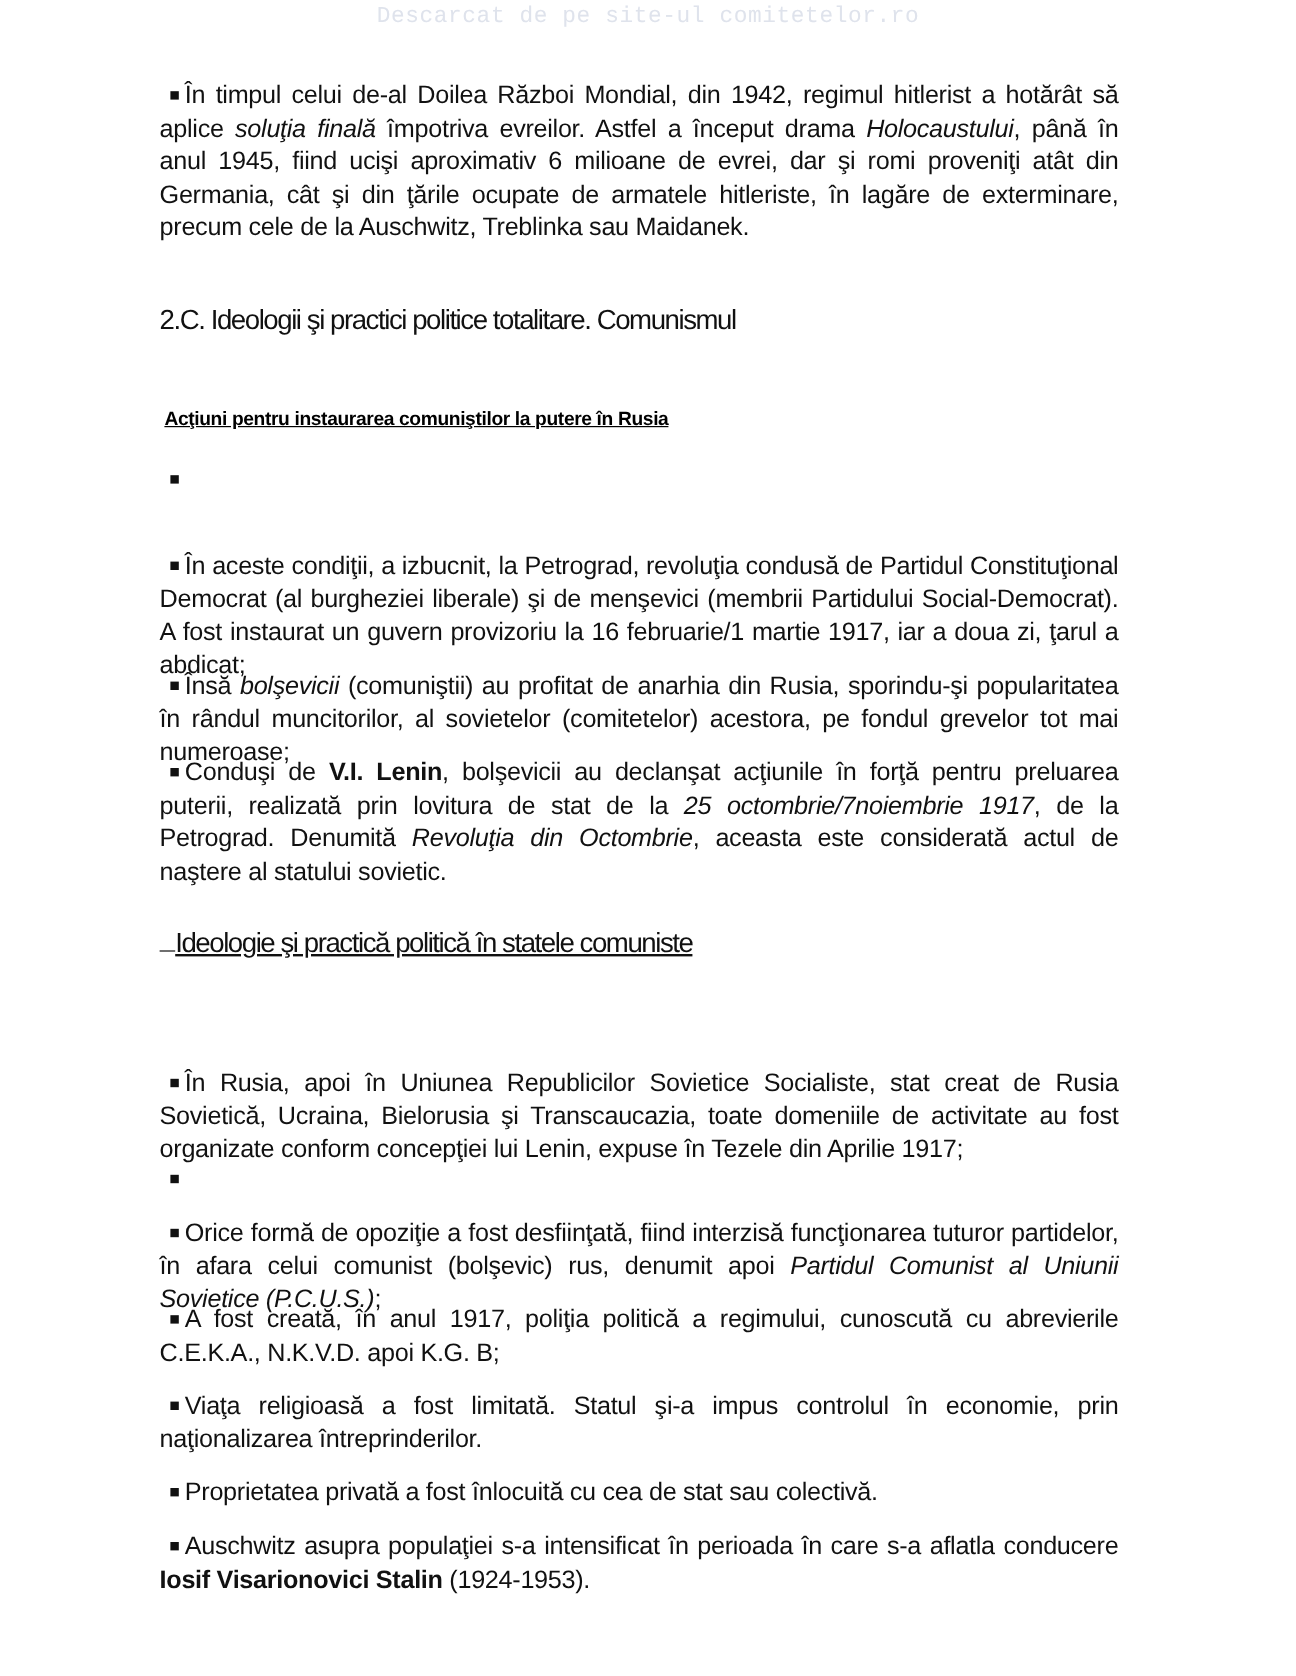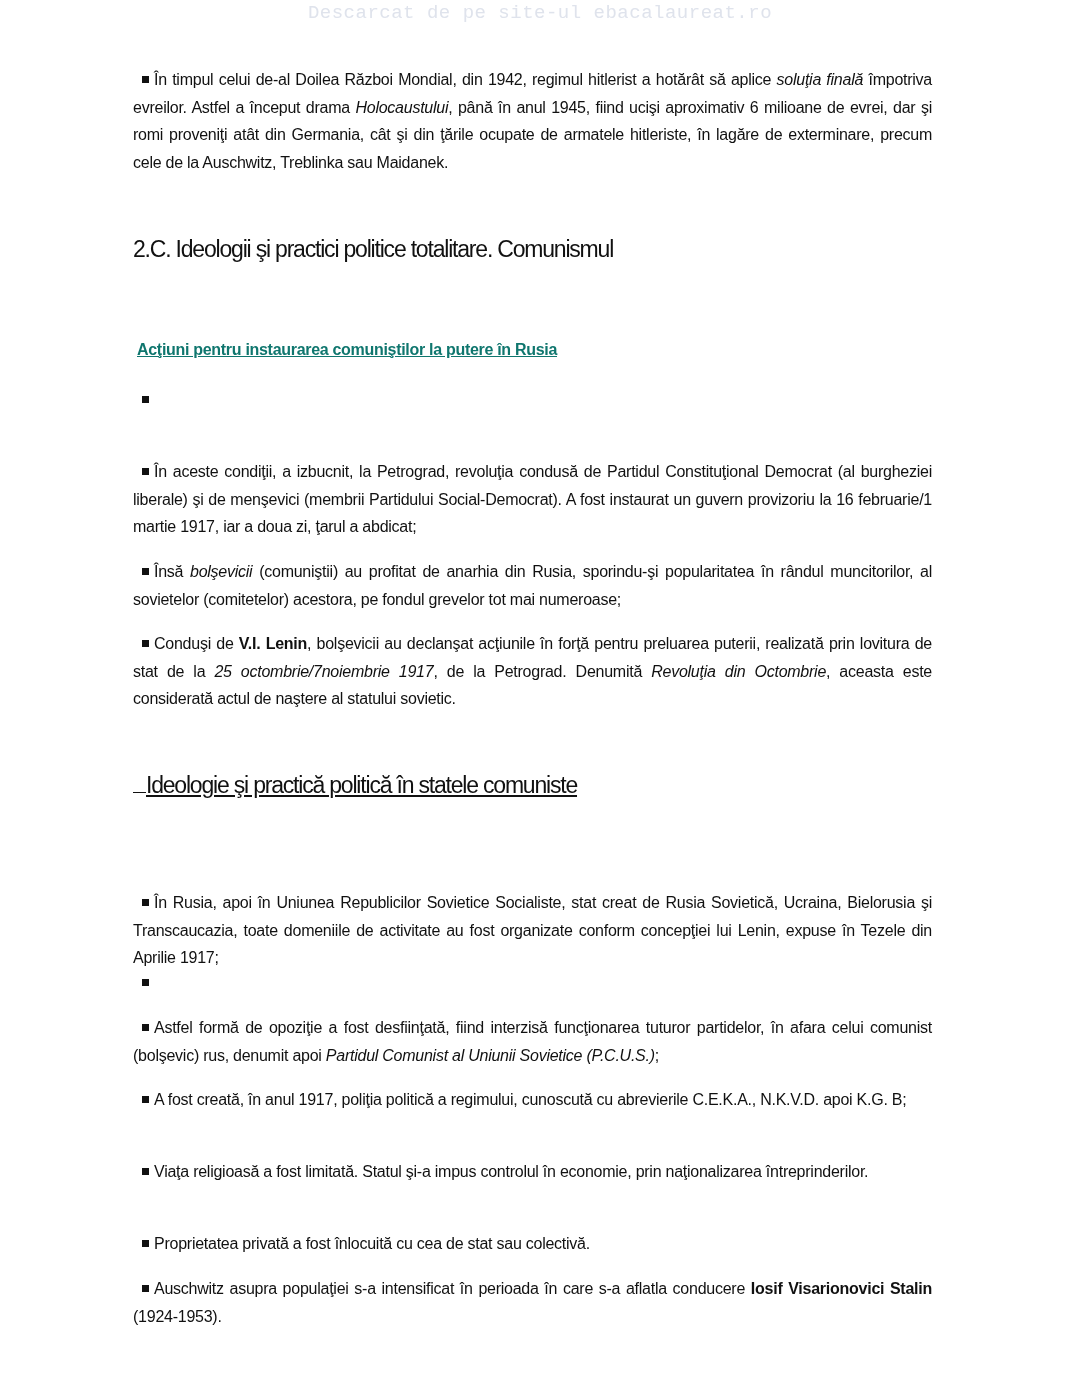--- a/index.html
+++ b/index.html
@@ -5,65 +5,65 @@
     html, body { margin: 0; padding: 0; background: #ffffff; }
     body { width: 1080px; height: 1397px; position: relative; overflow: hidden; color: #111; }
     .watermark {
       position: absolute; top: 2px; left: 0; width: 1080px; text-align: center;
       font-family: "Liberation Mono", "DejaVu Sans Mono", monospace;
       font-size: 19px; color: #dfe3ec; letter-spacing: 0.5px;
     }
     .para {
       position: absolute; left: 133px; width: 799px;
       font-family: "Liberation Sans", "DejaVu Sans", sans-serif;
-      font-size: 16px; line-height: 27.5px; text-align: justify;
+      font-size: 21px; line-height: 27.5px; text-align: justify;
       letter-spacing: -0.25px; color: #111;
     }
     .para .bullet { display: inline-block; width: 7px; height: 7px; background: #111; margin: 0 5px 2px 9px; vertical-align: middle; }
     .h2 {
       position: absolute; left: 133px;
       font-family: "Liberation Sans", "DejaVu Sans", sans-serif;
       font-size: 23px; letter-spacing: -1.2px; color: #111; font-weight: normal;
     }
     .h3u {
       position: absolute; left: 137px;
       font-family: "Liberation Sans", "DejaVu Sans", sans-serif;
-      font-size: 16px; font-weight: bold; text-decoration: underline; letter-spacing: -0.3px; color: #0f766e;
+      font-size: 16px; font-weight: bold; text-decoration: underline; letter-spacing: -0.3px; color: #000000;
     }
     .h2u { text-decoration: underline; }
     .lead-space { display: inline-block; width: 13px; border-bottom: 1.5px solid #111; height: 20px; vertical-align: baseline; margin-right: 0; }
     i { font-style: italic; }
     b { font-weight: bold; }
   </style>
 </head>
 <body>
 
-<div class="watermark">Descarcat de pe site-ul ebacalaureat.ro</div>
+<div class="watermark">Descarcat de pe site-ul comitetelor.ro</div>
 
 <p class="para" style="top:66px;margin:0;"><span class="bullet"></span><span>În timpul celui de-al Doilea Război Mondial, din 1942, regimul hitlerist a hotărât să aplice </span><i>soluţia finală</i><span> împotriva evreilor. Astfel a început drama </span><i>Holocaustului</i><span>, până în anul 1945, fiind ucişi aproximativ 6 milioane de evrei, dar şi romi proveniţi atât din Germania, cât şi din ţările ocupate de armatele hitleriste, în lagăre de exterminare, precum cele de la Auschwitz, Treblinka sau Maidanek.</span></p>
 
-<h2 class="h2" style="top:236px;margin:0;">2.C. Ideologii şi practici politice totalitare. Comunismul</h2>
+<h2 class="h2" style="top:253px;margin:0;">2.C. Ideologii şi practici politice totalitare. Comunismul</h2>
 
 <h3 class="h3u" style="top:341px;margin:0;">Acţiuni pentru instaurarea comuniştilor la putere în Rusia</h3>
 
 <p class="para" style="top:386px;margin:0;"><span class="bullet"></span></p>
 
 <p class="para" style="top:458px;margin:0;"><span class="bullet"></span><span>În aceste condiţii, a izbucnit, la Petrograd, revoluţia condusă de Partidul Constituţional Democrat (al burgheziei liberale) şi de menşevici (membrii Partidului Social-Democrat). A fost instaurat un guvern provizoriu la 16 februarie/1 martie 1917, iar a doua zi, ţarul a abdicat;</span></p>
 
 <p class="para" style="top:558px;margin:0;"><span class="bullet"></span><span>Însă </span><i>bolşevicii</i><span> (comuniştii) au profitat de anarhia din Rusia, sporindu-şi popularitatea în rândul muncitorilor, al sovietelor (comitetelor) acestora, pe fondul grevelor tot mai numeroase;</span></p>
 
 <p class="para" style="top:630px;margin:0;"><span class="bullet"></span><span>Conduşi de </span><b>V.I. Lenin</b><span>, bolşevicii au declanşat acţiunile în forţă pentru preluarea puterii, realizată prin lovitura de stat de la </span><i>25 octombrie/7noiembrie 1917</i><span>, de la Petrograd. Denumită </span><i>Revoluţia din Octombrie</i><span>, aceasta este considerată actul de naştere al statului sovietic.</span></p>
 
 <h2 class="h2 h2u" style="top:772px;margin:0;"><span class="lead-space"></span><span>Ideologie şi practică politică în statele comuniste</span></h2>
 
 <p class="para" style="top:889px;margin:0;"><span class="bullet"></span><span>În Rusia, apoi în Uniunea Republicilor Sovietice Socialiste, stat creat de Rusia Sovietică, Ucraina, Bielorusia şi Transcaucazia, toate domeniile de activitate au fost organizate conform concepţiei lui Lenin, expuse în Tezele din Aprilie 1917;</span></p>
 
 <p class="para" style="top:969px;margin:0;"><span class="bullet"></span></p>
 
-<p class="para" style="top:1014px;margin:0;"><span class="bullet"></span><span>Astfel formă de opoziţie a fost desfiinţată, fiind interzisă funcţionarea tuturor partidelor, în afara celui comunist (bolşevic) rus, denumit apoi </span><i>Partidul Comunist al Uniunii Sovietice (P.C.U.S.)</i><span>;</span></p>
+<p class="para" style="top:1014px;margin:0;"><span class="bullet"></span><span>Orice formă de opoziţie a fost desfiinţată, fiind interzisă funcţionarea tuturor partidelor, în afara celui comunist (bolşevic) rus, denumit apoi </span><i>Partidul Comunist al Uniunii Sovietice (P.C.U.S.)</i><span>;</span></p>
 
 <p class="para" style="top:1086px;margin:0;"><span class="bullet"></span><span>A fost creată, în anul 1917, poliţia politică a regimului, cunoscută cu abrevierile C.E.K.A., N.K.V.D. apoi K.G. B;</span></p>
 
 <p class="para" style="top:1158px;margin:0;"><span class="bullet"></span><span>Viaţa religioasă a fost limitată. Statul şi-a impus controlul în economie, prin naţionalizarea întreprinderilor.</span></p>
 
 <p class="para" style="top:1230px;margin:0;"><span class="bullet"></span><span>Proprietatea privată a fost înlocuită cu cea de stat sau colectivă.</span></p>
 
 <p class="para" style="top:1275px;margin:0;"><span class="bullet"></span><span>Auschwitz asupra populaţiei s-a intensificat în perioada în care s-a aflatla conducere </span><b>Iosif Visarionovici Stalin</b><span> (1924-1953).</span></p>
 
 </body></html>

